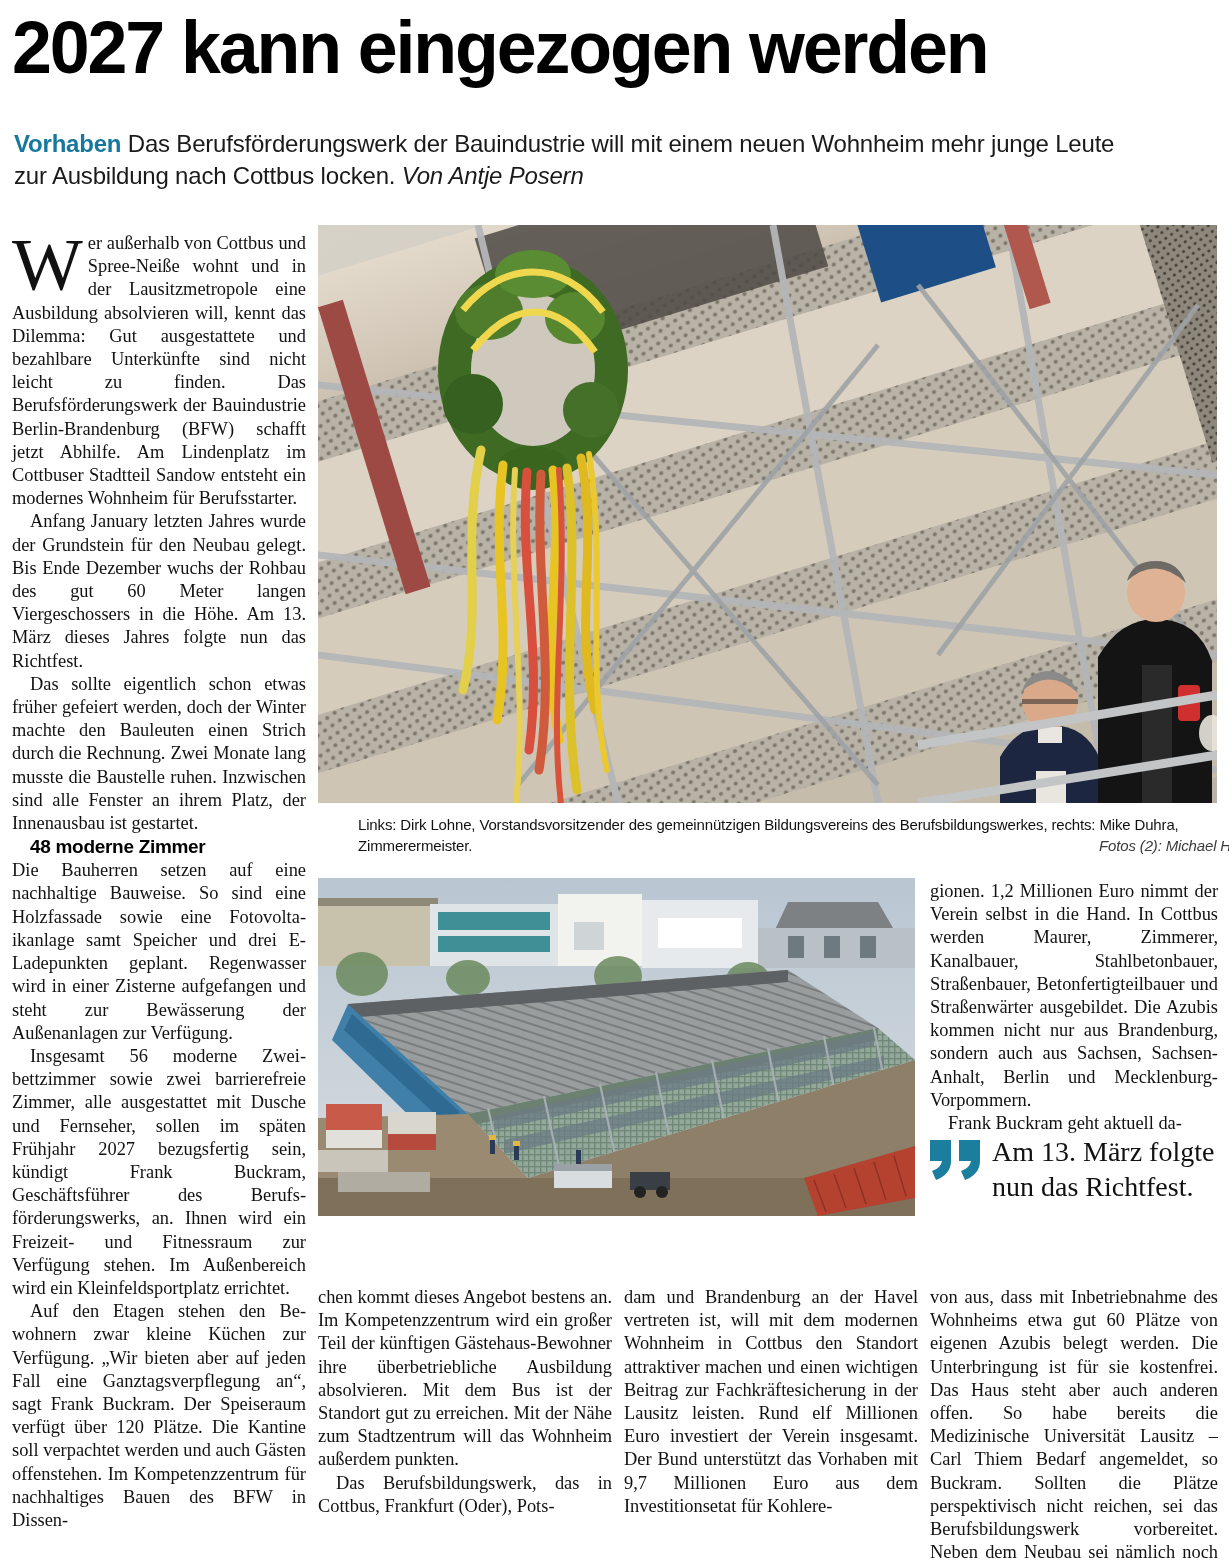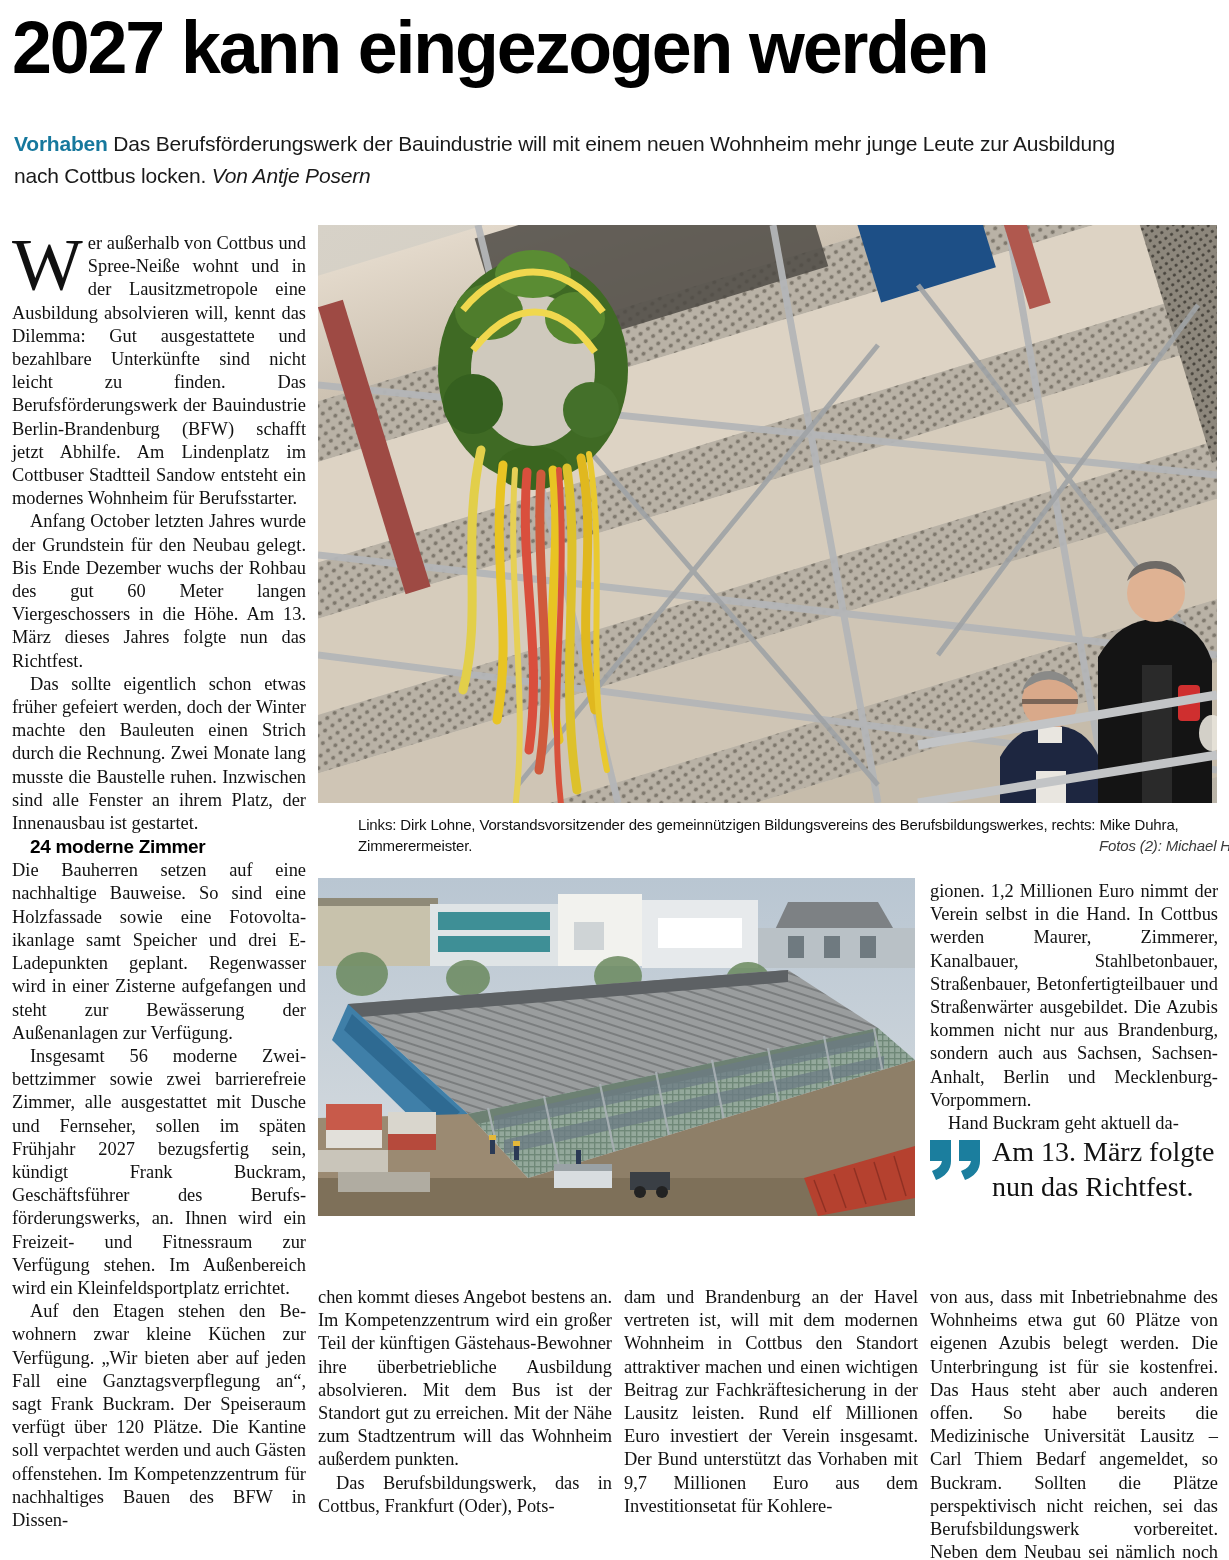--- a/index.html
+++ b/index.html
@@ -38,21 +38,21 @@
     transform-origin: left top;
     color: #000000;
     white-space: nowrap;
   }
   .subhead {
     position: absolute;
     left: 14px;
     top: 128px;
     width: 1135px;
     font-family: "Liberation Sans", sans-serif;
-    font-size: 21px;
+    font-size: 24px;
     line-height: 32px;
     color: #1a1a1a;
     letter-spacing: -0.2px;
   }
   .subhead .kicker {
     color: #16789d;
     font-weight: bold;
   }
   .subhead .byline {
     font-style: italic;
@@ -388,31 +388,31 @@
         <line x1="536" y1="290" x2="548" y2="326"></line>
         <line x1="556" y1="284" x2="568" y2="322"></line>
         <line x1="576" y1="278" x2="588" y2="318"></line>
       </g>
     </svg>
   </div>
 
 
   <div class="col" style="left:12px; top:232px; width:294px;">
     <p class="first"><span class="dropcap">W</span><span>er außerhalb von Cottbus und Spree-Neiße wohnt und in der Lausitzmetrop­ole eine Ausbildung absolvieren will, kennt das Dilemma: Gut aus­gestattete und bezahlbare Unter­künfte sind nicht leicht zu finden. Das Berufsförderungswerk der Bauindustrie Berlin-Brandenburg (BFW) schafft jetzt Abhilfe. Am Lindenplatz im Cottbuser Stadt­teil Sandow entsteht ein moder­nes Wohnheim für Berufsstarter.</span></p>
-    <p>Anfang October letzten Jah­res wurde der Grundstein für den Neubau gelegt. Bis Ende Dezem­ber wuchs der Rohbau des gut 60 Meter langen Viergeschossers in die Höhe. Am 13. März dieses Jahres folgte nun das Richtfest.</p>
+    <p>Anfang January letzten Jah­res wurde der Grundstein für den Neubau gelegt. Bis Ende Dezem­ber wuchs der Rohbau des gut 60 Meter langen Viergeschossers in die Höhe. Am 13. März dieses Jahres folgte nun das Richtfest.</p>
     <p>Das sollte eigentlich schon et­was früher gefeiert werden, doch der Winter machte den Bauleuten einen Strich durch die Rechnung. Zwei Monate lang musste die Bau­stelle ruhen. Inzwischen sind alle Fenster an ihrem Platz, der Innen­ausbau ist gestartet.</p>
-    <p class="subsection">24 moderne Zimmer</p>
+    <p class="subsection">48 moderne Zimmer</p>
     <p class="nohang">Die Bauherren setzen auf eine nachhaltige Bauweise. So sind eine Holzfassade sowie eine Fotovolta­ikanlage samt Speicher und drei E-Ladepunkten geplant. Regenwas­ser wird in einer Zisterne aufge­fangen und steht zur Bewässerung der Außenanlagen zur Verfügung.</p>
     <p>Insgesamt 56 moderne Zwei­bettzimmer sowie zwei barrie­refreie Zimmer, alle ausgestattet mit Dusche und Fernseher, sollen im späten Frühjahr 2027 bezugs­fertig sein, kündigt Frank Buck­ram, Geschäftsführer des Berufs­förderungswerks, an. Ihnen wird ein Freizeit- und Fitnessraum zur Verfügung stehen. Im Außenbe­reich wird ein Kleinfeldsportplatz errichtet.</p>
     <p>Auf den Etagen stehen den Be­wohnern zwar kleine Küchen zur Verfügung. „Wir bieten aber auf je­den Fall eine Ganztagsverpflegung an“, sagt Frank Buckram. Der Spei­seraum verfügt über 120 Plätze. Die Kantine soll verpachtet wer­den und auch Gästen offenstehen. Im Kompetenzzentrum für nach­haltiges Bauen des BFW in Dissen-</p>
   </div>
 
   <div class="col" style="left:930px; top:880px; width:288px;">
     <p class="first">gionen. 1,2 Millionen Euro nimmt der Verein selbst in die Hand. In Cottbus werden Maurer, Zimme­rer, Kanalbauer, Stahlbetonbauer, Straßenbauer, Betonfertigteilbau­er und Straßenwärter ausgebildet. Die Azubis kommen nicht nur aus Brandenburg, sondern auch aus Sachsen, Sachsen-Anhalt, Berlin und Mecklenburg-Vorpommern.</p>
-    <p>Hand Buckram geht aktuell da-</p>
+    <p>Frank Buckram geht aktuell da-</p>
   </div>
 
   <div class="pullquote" style="left:930px; top:1122px; width:290px;">
     <span class="qmark">
       <svg width="52" height="40" viewBox="0 0 52 40" aria-hidden="true">
         <path d="M0,0 H21 V21 Q21,34 6,40 L2,31 Q11,28 12,21 H0 Z" fill="#1b7e9e"></path>
         <path d="M29,0 H50 V21 Q50,34 35,40 L31,31 Q40,28 41,21 H29 Z" fill="#1b7e9e"></path>
       </svg>
     </span>
     <span>Am 13. März folgte nun das Richtfest.</span>

